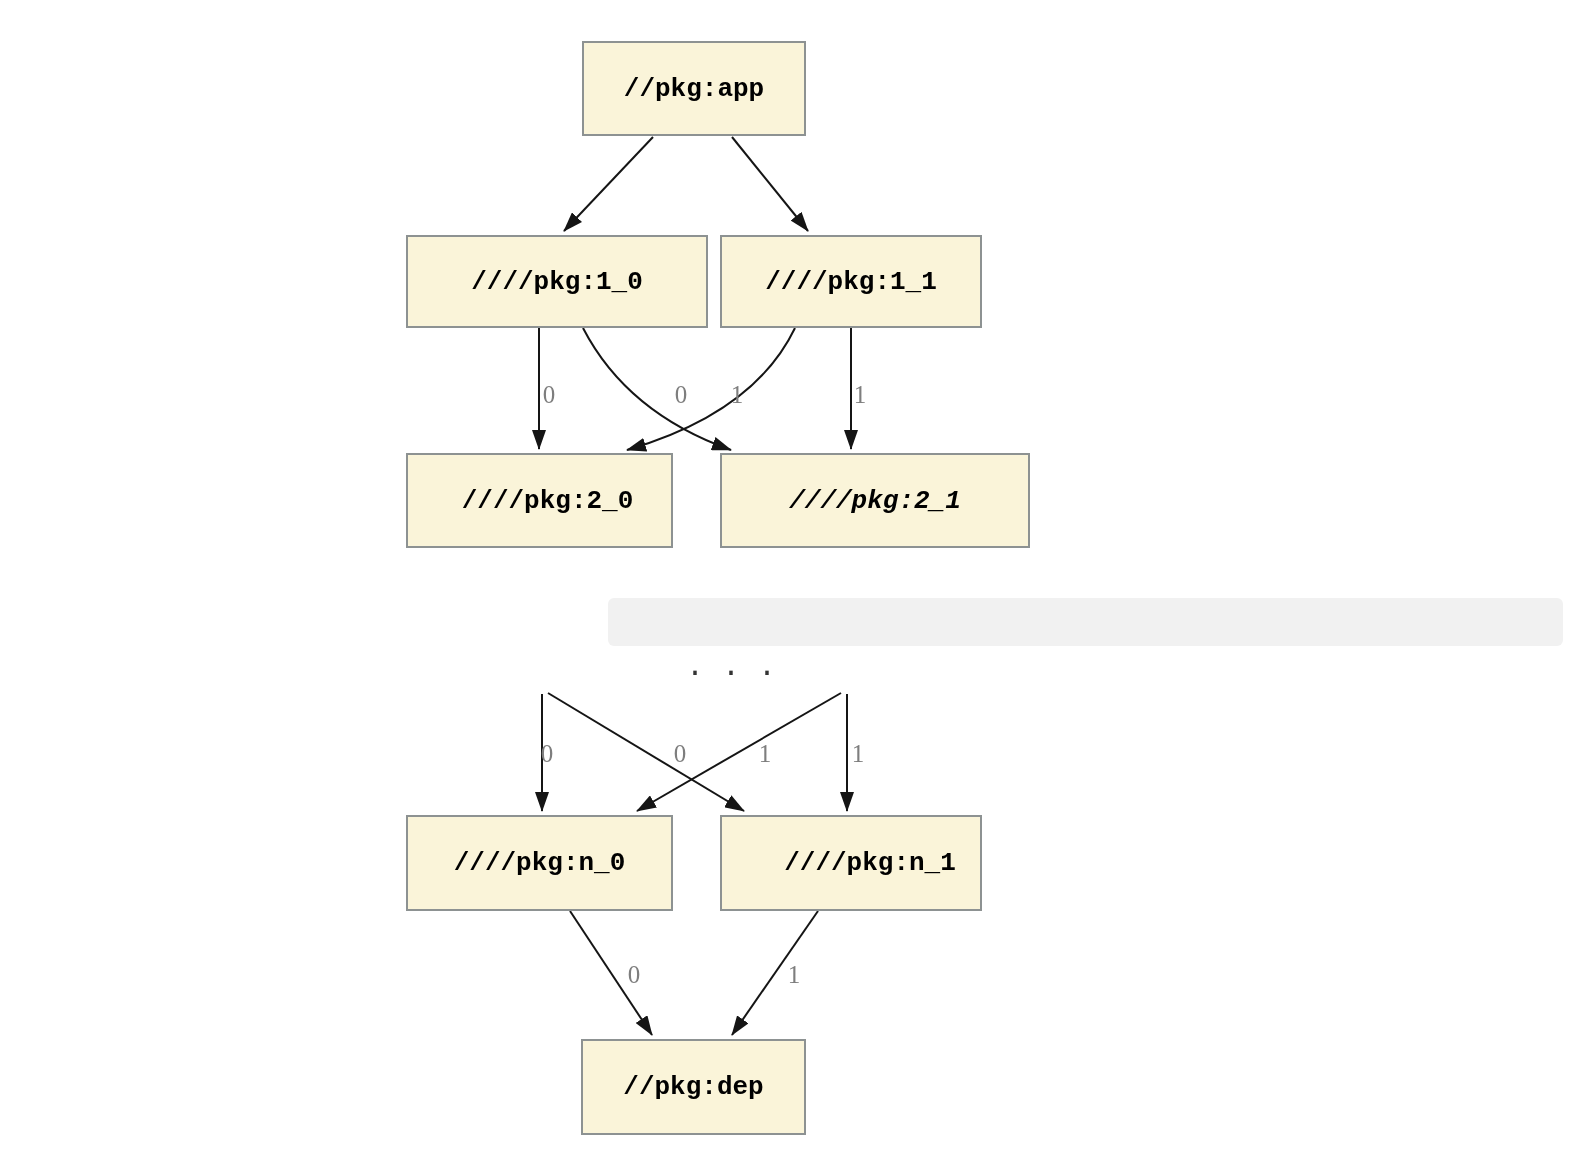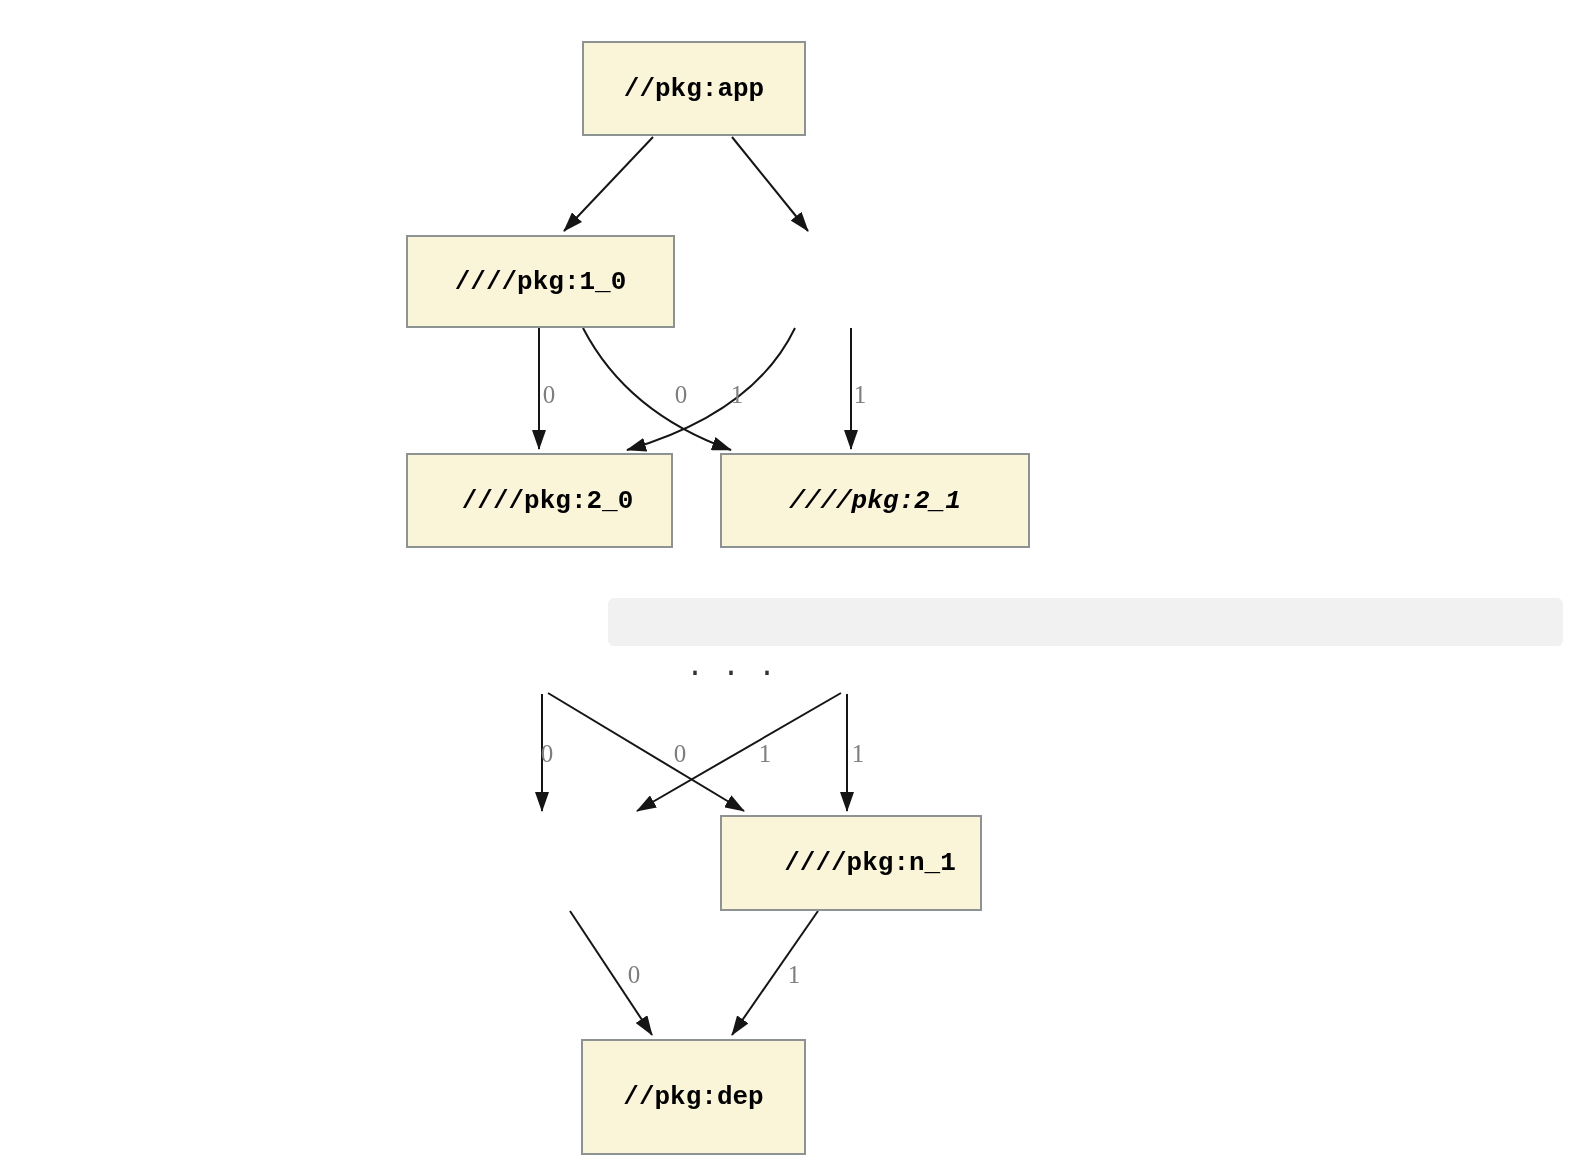--- a/index.html
+++ b/index.html
@@ -61,27 +61,27 @@
     font-family: "Liberation Mono", monospace;
     font-size: 30px;
     color: #333333;
     line-height: 46px;
     padding-left: 6px;
     white-space: pre;
   }
 
   
   .n-app  { left: 582px; top:   41px; width: 224px; height: 95px; }
-  .n-1_0  { left: 406px; top:  235px; width: 269px; height: 93px; }
+  .n-1_0  { left: 406px; top:  235px; width: 302px; height: 93px; }
   .n-1_1  { left: 720px; top:  235px; width: 262px; height: 93px; }
   .n-2_0  { left: 406px; top:  453px; width: 267px; height: 95px; padding-left: 16px; }
   .n-2_1  { left: 720px; top:  453px; width: 310px; height: 95px; font-style: italic; }
   .n-n_0  { left: 406px; top:  815px; width: 267px; height: 96px; }
   .n-n_1  { left: 720px; top:  815px; width: 262px; height: 96px; padding-left: 38px; }
-  .n-dep  { left: 581px; top: 1039px; width: 225px; height: 116px; }
+  .n-dep  { left: 581px; top: 1039px; width: 225px; height: 96px; }
 
   
   .el-g1-a { left: 549px; top: 394px; }
   .el-g1-b { left: 681px; top: 394px; }
   .el-g1-c { left: 737px; top: 394px; }
   .el-g1-d { left: 860px; top: 394px; }
 
   .el-g2-a { left: 547px; top: 753px; }
   .el-g2-b { left: 680px; top: 753px; }
   .el-g2-c { left: 765px; top: 753px; }
@@ -118,20 +118,23 @@
     <path class="edge-path" d="M 570 911 L 652 1035" marker-end="url(#arrow)"></path>
     <path class="edge-path" d="M 818 911 L 732 1035" marker-end="url(#arrow)"></path>
   </svg>
 
   <div class="node n-app">
     <span>//pkg:app</span>
   </div>
   <div class="node n-1_0">
     <span>////pkg:1_0</span>
   </div>
+  <div class="node n-1_1">
+    <span>////pkg:1_1</span>
+  </div>
   <div class="node n-2_0">
     <span>////pkg:2_0</span>
   </div>
   <div class="node n-2_1">
     <span>////pkg:2_1</span>
   </div>
 
   <span class="edge-label el-g1-a">0</span>
   <span class="edge-label el-g1-b">0</span>
   <span class="edge-label el-g1-c">1</span>
@@ -141,20 +144,23 @@
     <span>. . .</span>
   </div>
 
   <span class="edge-label el-g2-a">0</span>
   <span class="edge-label el-g2-b">0</span>
   <span class="edge-label el-g2-c">1</span>
   <span class="edge-label el-g2-d">1</span>
   <span class="edge-label el-g2-e">0</span>
   <span class="edge-label el-g2-f">1</span>
 
+  <div class="node n-n_0">
+    <span>////pkg:n_0</span>
+  </div>
   <div class="node n-n_1">
     <span>////pkg:n_1</span>
   </div>
   <div class="node n-dep">
     <span>//pkg:dep</span>
   </div>
 
 </div>
 
 </body></html>

